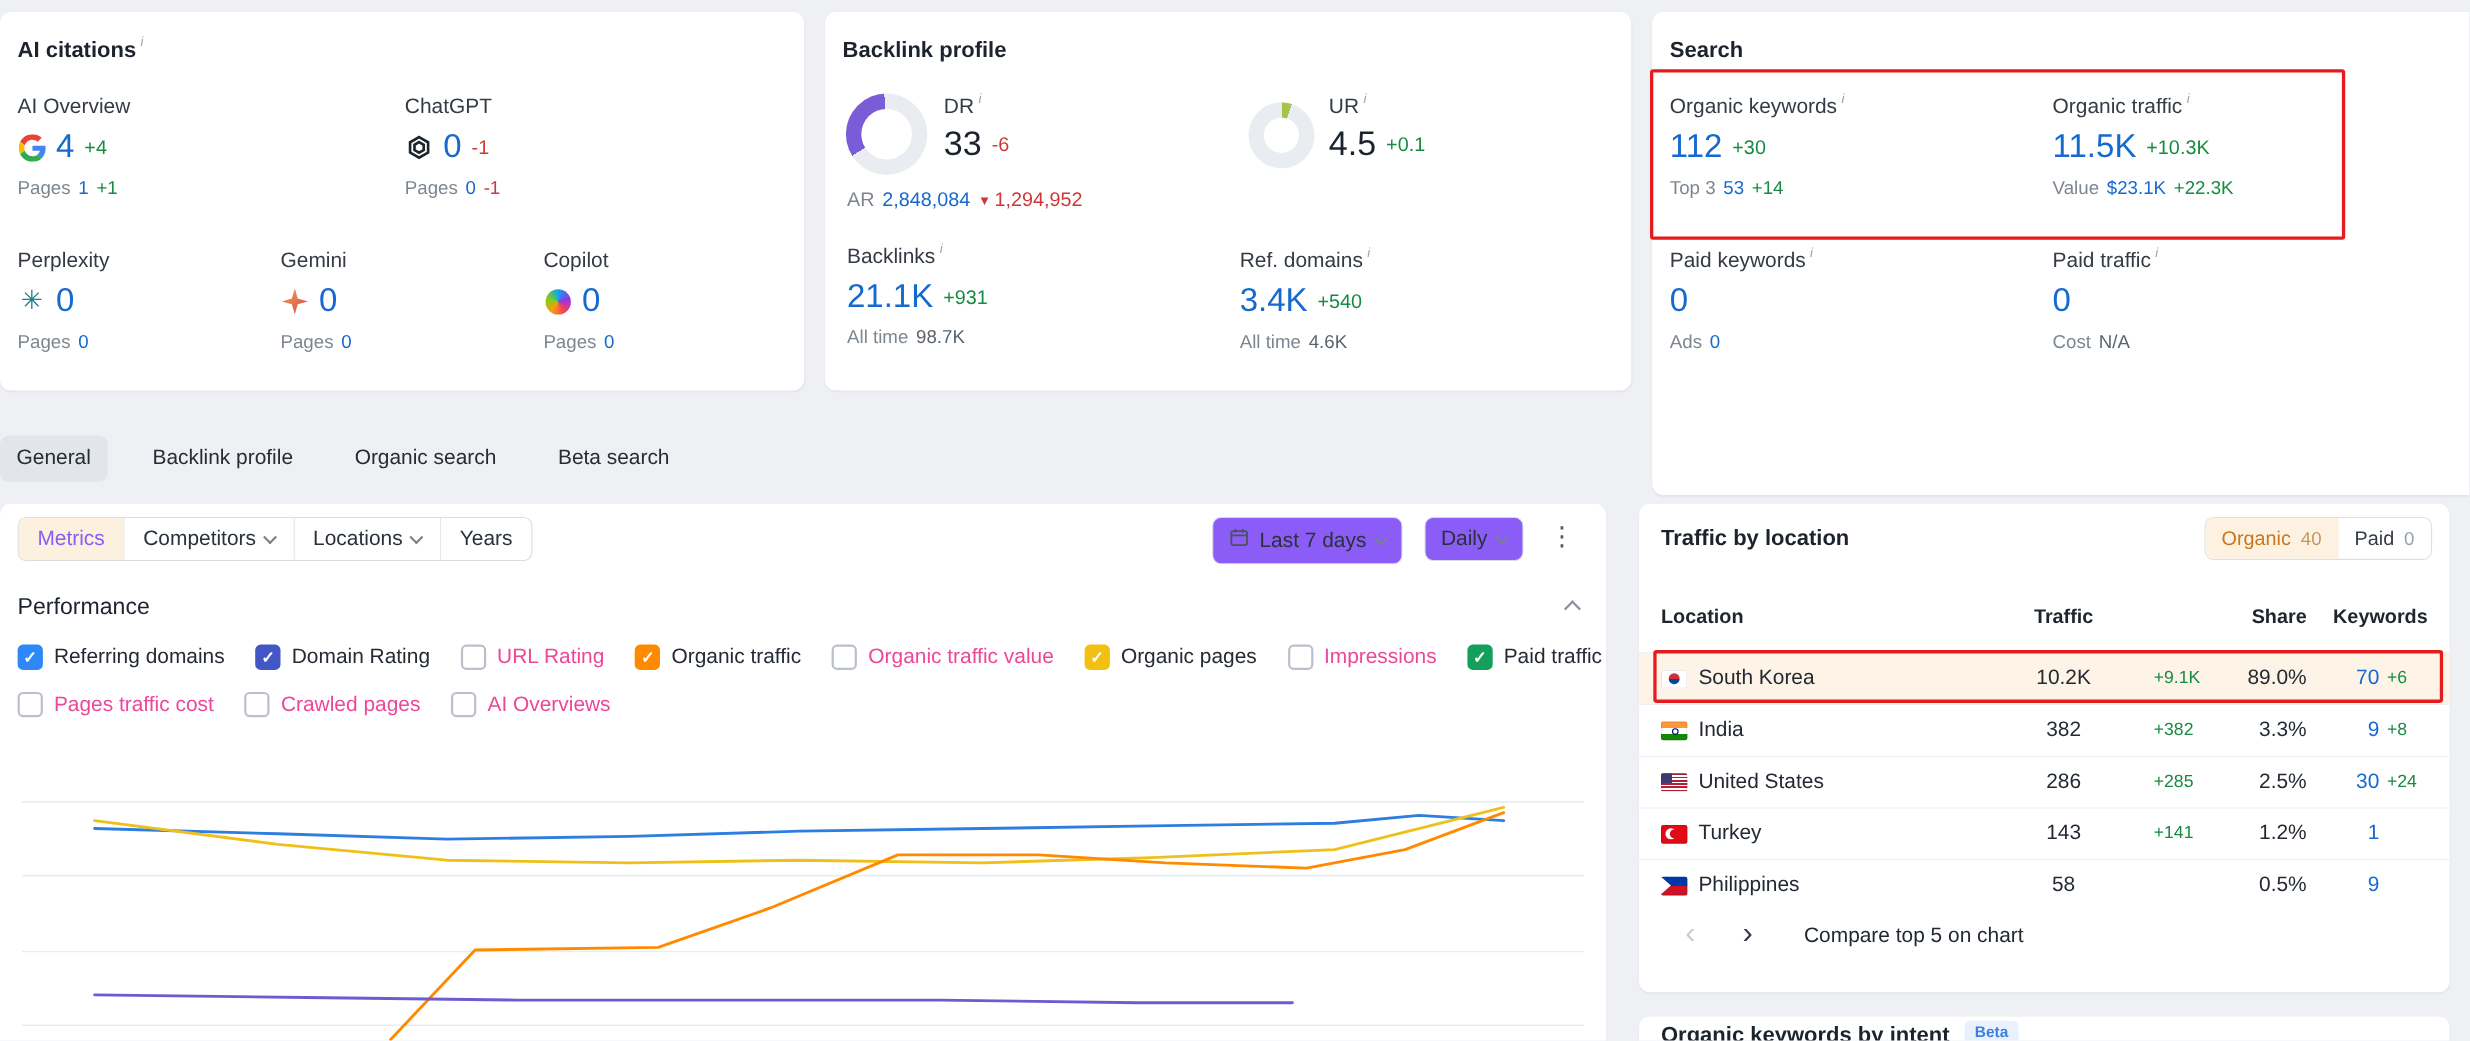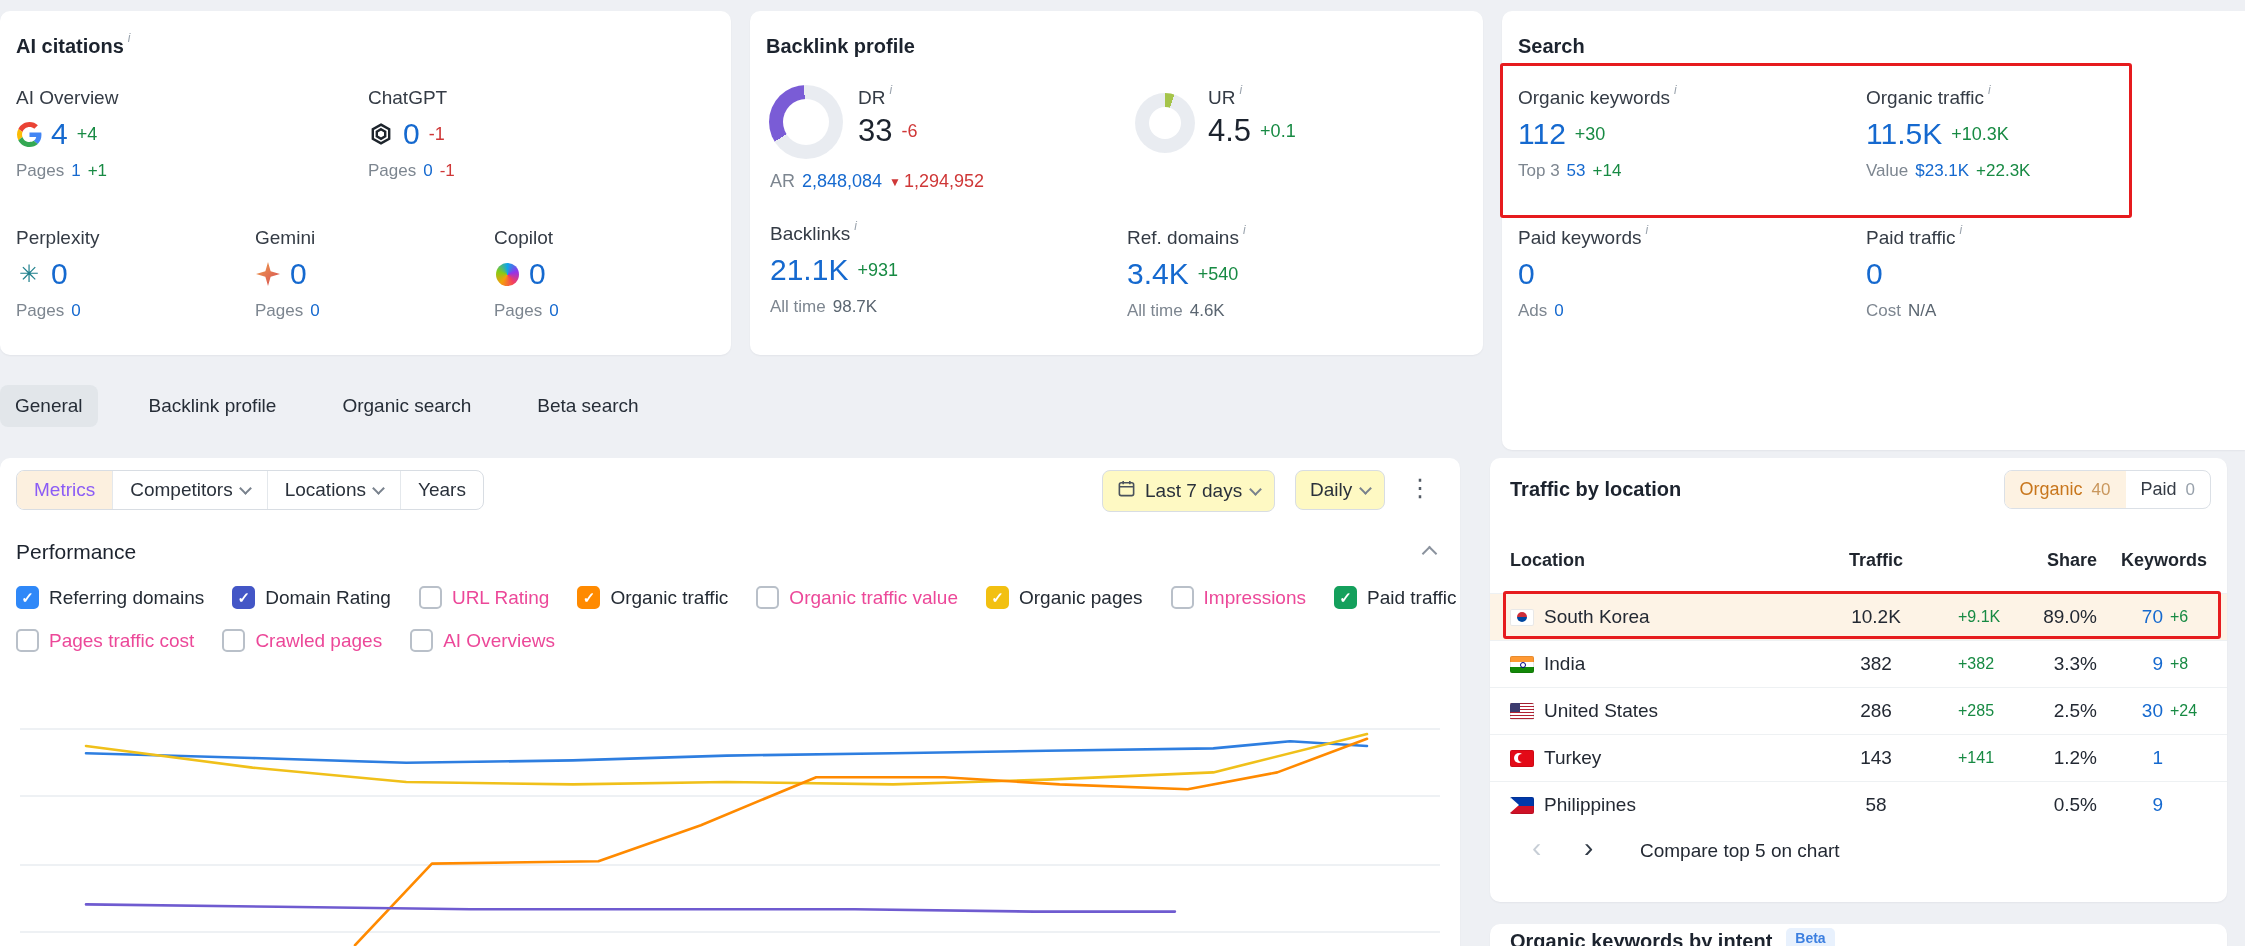--- a/index.html
+++ b/index.html
@@ -20,29 +20,29 @@
   .abs{position:absolute}
   .ai-item{position:absolute;width:230px}
   .ai-ic{width:26px;height:26px;display:inline-flex;align-items:center;justify-content:center;font-size:24px;line-height:1}
   .donut{position:absolute;border-radius:50%}
   .donut::after{content:"";position:absolute;inset:14px;background:#fff;border-radius:50%}
   .ar-line{position:absolute;font-size:18px;display:flex;gap:7px;align-items:center;white-space:nowrap}
   .ar-line .lab{color:#7d8690}
   .ar-line .val{color:#1569cf;cursor:pointer}
   .tri-down{color:#cf3737;font-size:12px;line-height:1}
   
-  .tabs{position:absolute;left:0;top:385px;display:flex;gap:36px;align-items:center}
+  .tabs{position:absolute;left:0;top:396px;display:flex;gap:26px;align-items:center}
   .tab{font-size:19px;color:#262d37;padding:10px 15px;border-radius:8px;cursor:pointer;white-space:nowrap}
   .tab.active{background:#e2e6ea;font-weight:400}
   
   .btn-group{position:absolute;display:inline-flex;border:1px solid #d8dde3;border-radius:8px;overflow:hidden;background:#fff}
   .tb-btn{padding:8px 17px;font-size:19px;color:#2a313b;display:flex;align-items:center;gap:8px;border-left:1px solid #e4e8ec;cursor:pointer;white-space:nowrap}
   .tb-btn:first-child{border-left:none}
   .tb-btn.metrics-active{background:#fcf0df;color:#8b5cf6}
-  .btn{position:absolute;display:inline-flex;align-items:center;gap:9px;border:1px solid #d8dde3;border-radius:8px;background:#fef9c3;padding:8px 14px;font-size:19px;color:#2a313b;cursor:pointer;white-space:nowrap}
+  .btn{position:absolute;display:inline-flex;align-items:center;gap:9px;border:1px solid #d8dde3;border-radius:8px;background:#8b5cf6;padding:8px 14px;font-size:19px;color:#2a313b;cursor:pointer;white-space:nowrap}
   .chev-d{width:9px;height:9px;border-right:2px solid #79828d;border-bottom:2px solid #79828d;transform:rotate(45deg);margin-top:-4px}
   .chev-u{width:11px;height:11px;border-right:2px solid #8b939e;border-bottom:2px solid #8b939e;transform:rotate(-135deg);margin-top:6px}
   .kebab{position:absolute;font-size:24px;color:#525a64;cursor:pointer;line-height:1}
   
   .perf-title{position:absolute;font-size:21px;font-weight:400;color:#1c232e}
   .cb-row{position:absolute;display:flex;gap:28px;align-items:center}
   .cb-item{display:inline-flex;align-items:center;gap:10px;cursor:pointer;white-space:nowrap}
   .cb{width:23px;height:23px;border-radius:5px;border:2px solid #b9c0c9;background:#fff;display:flex;align-items:center;justify-content:center;color:#fff;font-size:15px;font-weight:700;flex:0 0 auto}
   .cb.on::after{content:"✓"}
   .cb-label{font-size:19px;color:#242b34}

